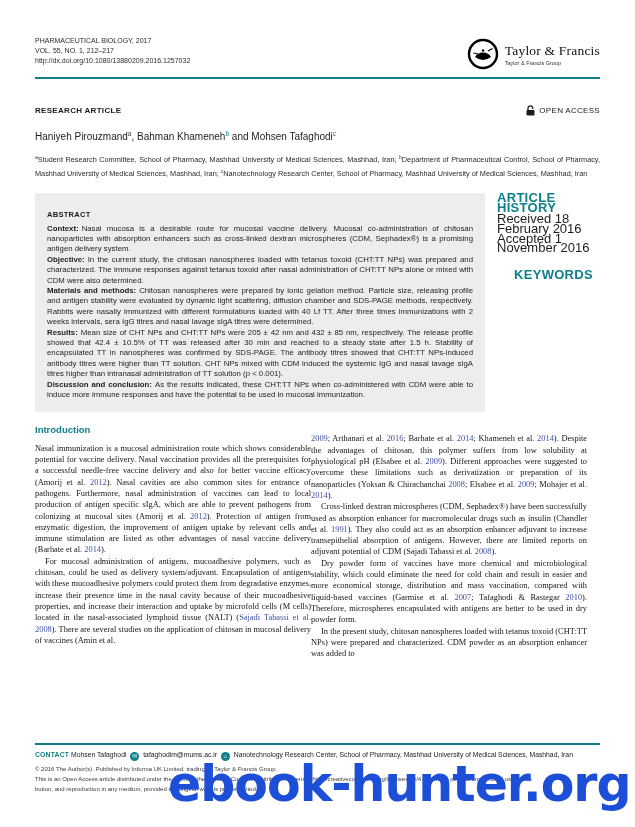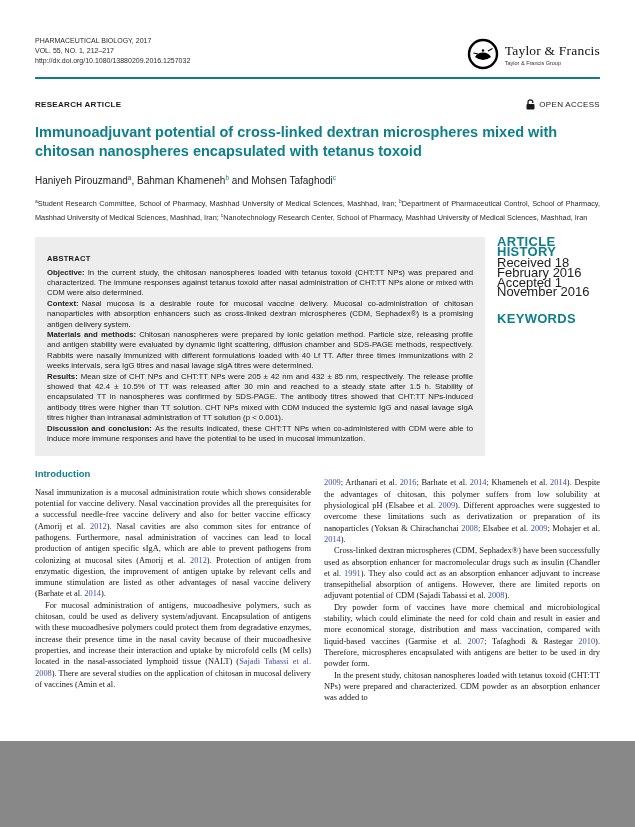--- a/index.html
+++ b/index.html
@@ -1,54 +1,54 @@
 <!DOCTYPE html>
 <html><head>
 <meta charset="utf-8">
 <style>
   * { margin:0; padding:0; box-sizing:border-box; }
   body { background:#888; }
   .page {
-    position:relative; width:635px; height:741px; margin:0 auto;
+    position:relative; width:635px; height:827px; margin:0 auto;
     background:#ffffff; overflow:hidden;
     font-family:"Liberation Sans", sans-serif; color:#231f20;
     padding:36px 35px 0 35px;
   }
   
   .header-row { display:flex; justify-content:space-between; align-items:flex-start; }
   .journal-info { font-size:7px; line-height:10px; color:#2b2b2b; }
   .tf-logo { display:flex; align-items:center; gap:6px; margin-top:2px; }
   .tf-mark { width:32px; height:32px; }
   .tf-text .tf-name { font-family:"Liberation Serif", serif; font-size:13.5px; color:#111; letter-spacing:0.2px; }
   .tf-text .tf-sub  { font-size:5.5px; color:#333; margin-top:1px; }
   .rule-teal { height:2px; background:#0f7f8a; margin-top:7px; }
-  .type-row { display:flex; justify-content:space-between; align-items:center; margin-top:20px; }
+  .type-row { display:flex; justify-content:space-between; align-items:center; margin-top:26px; }
   .research-article { font-size:8px; font-weight:bold; letter-spacing:0.3px; color:#1a1a1a; }
   .open-access { display:flex; align-items:center; gap:4px; font-size:8px; color:#1a1a1a; letter-spacing:0.3px; }
   
   .title { margin-top:13px; font-size:14.5px; line-height:18.5px; font-weight:bold; color:#0f7f8a; }
   .authors { margin-top:14px; font-size:10px; color:#1c1c1c; }
   .authors sup { font-size:6.5px; }
   .sup-dark { color:#444; }
   .sup-teal { color:#0f7f8a; }
   .affils { margin-top:10px; font-size:7.3px; line-height:10px; color:#2a2a2a; text-align:justify; }
   .affils sup { font-size:5px; color:#444; }
   
   .abstract-row { display:flex; gap:12px; margin-top:14px; }
   .abstract-box {
     width:450px; background:#ededed; padding:17px 12px 12px 12px;
     font-size:7.8px; line-height:10.4px; text-align:justify; color:#1d1d1d;
   }
   .abs-label { font-size:7.5px; font-weight:bold; letter-spacing:0.3px; margin-bottom:3px; color:#1a1a1a; }
   .abs-sec b { margin-right:3px; }
   .side-col { width:103px; font-size:13px; line-height:9.6px; color:#1d1d1d; }
   .side-head { color:#0f7f8a; font-weight:bold; letter-spacing:0.3px; margin-bottom:2px; }
-  .side-block + .side-block { margin-top:17px; }
+  .side-block + .side-block { margin-top:17px;margin-left:17px; }
   
-  .body-row { display:flex; gap:13px; margin-top:12px;
+  .body-row { display:flex; margin-top:12px;
     font-family:"Liberation Serif", serif; font-size:8.4px; line-height:11.3px;
     text-align:justify; color:#141414; }
   .col { width:276px; }
   .col2 { padding-top:9px; }
   .intro-head { font-family:"Liberation Sans", sans-serif; font-size:9.5px; font-weight:bold; color:#0f7f8a; margin-bottom:7px; }
   .para { margin:0; }
   .para.indent { text-indent:10px; }
   .cite { color:#3f51a3; }
   
   .footer { position:absolute; left:35px; right:35px; top:743px; }
@@ -99,35 +99,34 @@
     <div class="research-article">RESEARCH ARTICLE</div>
     <div class="open-access">
       <svg width="9" height="11" viewBox="0 0 9 11">
         <path d="M2 5 V3.2 a2.4 2.4 0 0 1 4.8 0 V4" fill="none" stroke="#1a1a1a" stroke-width="1.3"></path>
         <rect x="0.5" y="5" width="8" height="5.5" rx="1" fill="#1a1a1a"></rect>
       </svg>
       <span>OPEN ACCESS</span>
     </div>
   </div>
 
-  <h1 class="title">Immunoadjuvant potential of cross-linked dextran microspheres mixed with chitosan nanospheres encapsulated with tetanus toxoid</h1>
 
   <div class="authors">
     <span>Haniyeh Pirouzmand</span><sup class="sup-dark">a</sup><span>, </span><span>Bahman Khameneh</span><sup class="sup-teal">b</sup><span> and </span><span>Mohsen Tafaghodi</span><sup class="sup-teal">c</sup>
   </div>
 
   <div class="affils">
     <sup>a</sup><span>Student Research Committee, School of Pharmacy, Mashhad University of Medical Sciences, Mashhad, Iran; </span><sup>b</sup><span>Department of Pharmaceutical Control, School of Pharmacy, Mashhad University of Medical Sciences, Mashhad, Iran; </span><sup>c</sup><span>Nanotechnology Research Center, School of Pharmacy, Mashhad University of Medical Sciences, Mashhad, Iran</span>
   </div>
 
   <div class="abstract-row">
     <div class="abstract-box">
       <div class="abs-label">ABSTRACT</div>
+      <div class="abs-sec"><b>Context:</b><span>Nasal mucosa is a desirable route for mucosal vaccine delivery. Mucosal co-administration of chitosan nanoparticles with absorption enhancers such as cross-linked dextran microspheres (CDM, Sephadex®) is a promising antigen delivery system.</span></div>
       <div class="abs-sec"><b>Objective:</b><span>In the current study, the chitosan nanospheres loaded with tetanus toxoid (CHT:TT NPs) was prepared and characterized. The immune responses against tetanus toxoid after nasal administration of CHT:TT NPs alone or mixed with CDM were also determined.</span></div>
-      <div class="abs-sec"><b>Context:</b><span>Nasal mucosa is a desirable route for mucosal vaccine delivery. Mucosal co-administration of chitosan nanoparticles with absorption enhancers such as cross-linked dextran microspheres (CDM, Sephadex®) is a promising antigen delivery system.</span></div>
       <div class="abs-sec"><b>Materials and methods:</b><span>Chitosan nanospheres were prepared by ionic gelation method. Particle size, releasing profile and antigen stability were evaluated by dynamic light scattering, diffusion chamber and SDS-PAGE methods, respectively. Rabbits were nasally immunized with different formulations loaded with 40 Lf TT. After three times immunizations with 2 weeks intervals, sera IgG titres and nasal lavage sIgA titres were determined.</span></div>
       <div class="abs-sec"><b>Results:</b><span>Mean size of CHT NPs and CHT:TT NPs were 205 ± 42 nm and 432 ± 85 nm, respectively. The release profile showed that 42.4 ± 10.5% of TT was released after 30 min and reached to a steady state after 1.5 h. Stability of encapsulated TT in nanospheres was confirmed by SDS-PAGE. The antibody titres showed that CHT:TT NPs-induced antibody titres were higher than TT solution. CHT NPs mixed with CDM induced the systemic IgG and nasal lavage sIgA titres higher than intranasal administration of TT solution (p &lt; 0.001).</span></div>
       <div class="abs-sec"><b>Discussion and conclusion:</b><span>As the results indicated, these CHT:TT NPs when co-administered with CDM were able to induce more immune responses and have the potential to be used in mucosal immunization.</span></div>
     </div>
     <div class="side-col">
       <div class="side-block">
         <div class="side-head">ARTICLE HISTORY</div>
         <div>Received 18 February 2016</div>
         <div>Accepted 1 November 2016</div>
       </div>

